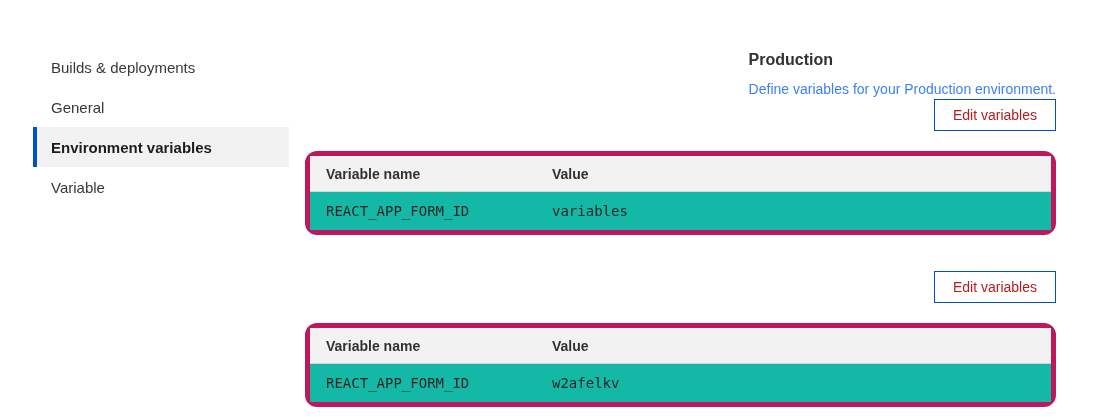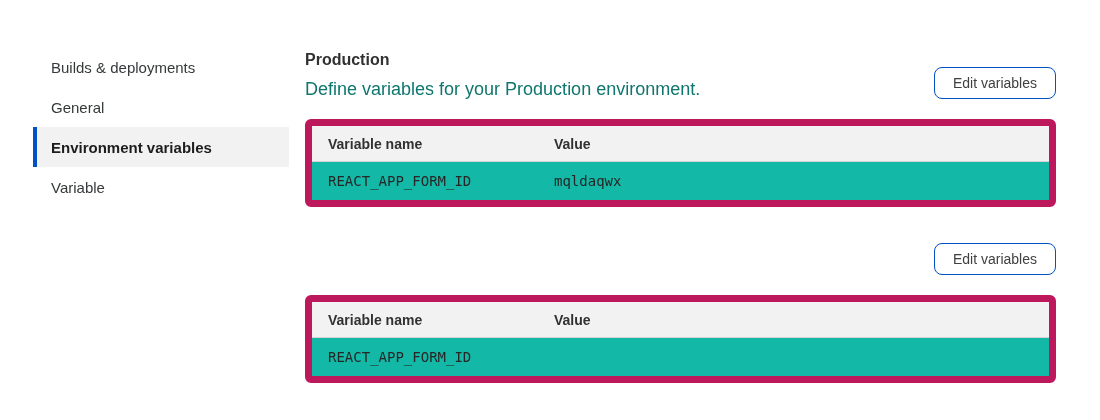--- a/index.html
+++ b/index.html
@@ -31,48 +31,48 @@
     background: #f2f2f2;
     border-left-color: #0051c3;
     font-weight: 700;
     color: #1d1d1d;
   }
 
   
   .main { margin-left: 16px; width: 751px; flex: 0 0 751px; padding-top: 1px; }
   .section { margin-bottom: 36px; }
   .section-head {
-    display: flex; align-items: flex-end;
+    display: flex; align-items: flex-end; flex-direction: column;
   }
   .head-text h2 {
     font-size: 16px; font-weight: 700; color: #313131;
     line-height: 24px; margin-bottom: 7px;
   }
   .head-text p {
-    font-size: 18px; color: #0f766e; line-height: 20px;
+    font-size: 14px; color: #3b82f6; line-height: 20px;
   }
   .edit-btn {
     margin-left: auto;
     height: 32px;
     padding: 0 18px;
     background: #ffffff;
     border: 1px solid #0051c3;
-    border-radius: 8px;
-    color: #404040;
+    border-radius: 0;
+    color: #b91c1c;
     font-family: "Liberation Sans", sans-serif;
     font-size: 14px;
     cursor: pointer;
     white-space: nowrap;
   }
 
   
   .var-table {
     margin-top: 20px;
-    border: 7px solid #be185d;
-    border-radius: 6px;
+    border: 5px solid #be185d;
+    border-radius: 12px;
     width: 100%;
     background: #ffffff;
   }
   .t-head {
     display: flex;
     background: #f2f2f2;
     border-bottom: 1px solid #d5d5d5;
     height: 36px;
     align-items: center;
     font-size: 14px;
@@ -121,34 +121,35 @@
         </div>
         <button class="edit-btn">Edit variables</button>
       </div>
       <div class="var-table">
         <div class="t-head">
           <div class="col-name">Variable name</div>
           <div class="col-value">Value</div>
         </div>
         <div class="t-row">
           <div class="col-name">REACT_APP_FORM_ID</div>
-          <div class="col-value">mqldaqwx</div>
+          <div class="col-value">variables</div>
         </div>
       </div>
     </section>
 
     <section class="section">
       <div class="section-head">
         <button class="edit-btn">Edit variables</button>
       </div>
       <div class="var-table">
         <div class="t-head">
           <div class="col-name">Variable name</div>
           <div class="col-value">Value</div>
         </div>
         <div class="t-row">
           <div class="col-name">REACT_APP_FORM_ID</div>
+          <div class="col-value">w2afelkv</div>
         </div>
       </div>
     </section>
 
   </main>
 </div>
 
 </body></html>

